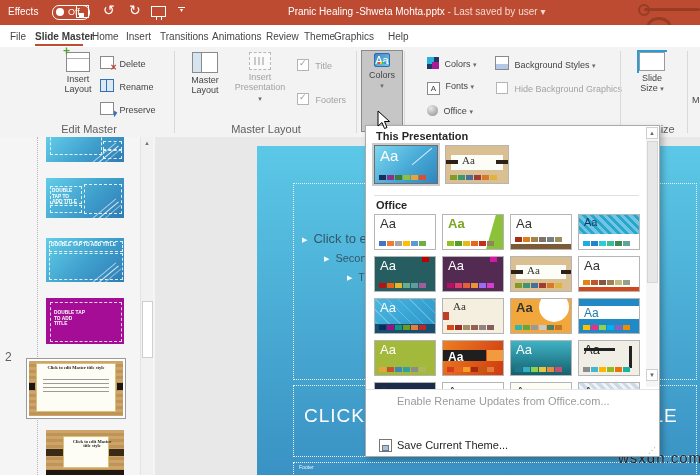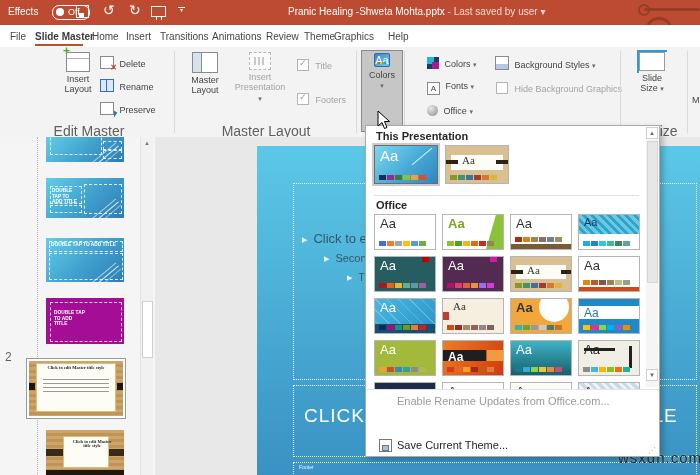--- a/index.html
+++ b/index.html
@@ -29,21 +29,21 @@
   .tabbar{position:absolute;left:0;top:25px;width:700px;height:22px;background:#fff}
   .tab{position:absolute;top:6px;font-size:10px;color:#454545;white-space:nowrap}
   .tab.active{color:#3b3b3b;font-weight:bold}
   .tab-underline{position:absolute;left:35px;top:19px;width:48px;height:2px;background:#c24a2f}
   
   .ribbon{position:absolute;left:0;top:47px;width:700px;height:90px;background:#f3f3f3;border-bottom:1px solid #d4d4d4;font-size:9px;color:#444}
   .big{position:absolute;text-align:center;line-height:1.15;cursor:default}
   .big .bicon{display:block;margin:0 auto 2px}
   .srow{position:absolute;white-space:nowrap}
   .srow .sico{display:inline-block;vertical-align:-2px;margin-right:3px}
-  .glabel{position:absolute;top:76px;font-size:14px;color:#5f5f5f;text-align:center;white-space:nowrap}
+  .glabel{position:absolute;top:76px;font-size:11px;color:#5f5f5f;text-align:center;white-space:nowrap}
   .vdiv{position:absolute;top:4px;height:82px;width:1px;background:#d9d9d9}
   .crt{font-size:7px;color:#6a6a6a}
   .dis{color:#a3a3a3}
   .ico-ism{width:24px;height:19px;border:1px solid #7b9cc4;background:#fff;position:relative}
   .ico-ism::before{content:"";position:absolute;left:0;top:0;right:0;height:5px;background:#9dc3e6;border-bottom:1px solid #7b9cc4}
   .ico-il{width:22px;height:18px;border:1px solid #8a8a8a;background:#fff;position:relative}
   .ico-il::before{content:"+";position:absolute;left:-4px;top:-8px;color:#4ea72e;font-size:12px;font-weight:bold}
   .ico-il::after{content:"";position:absolute;left:0;top:5px;right:0;height:1px;background:#b0b0b0}
   .ico-del,.ico-pre{width:12px;height:11px;border:1px solid #8a8a8a;background:#fff;position:relative}
   .ico-del::after{content:"✕";position:absolute;right:-4px;bottom:-4px;color:#c0392b;font-size:8px;font-weight:bold}

